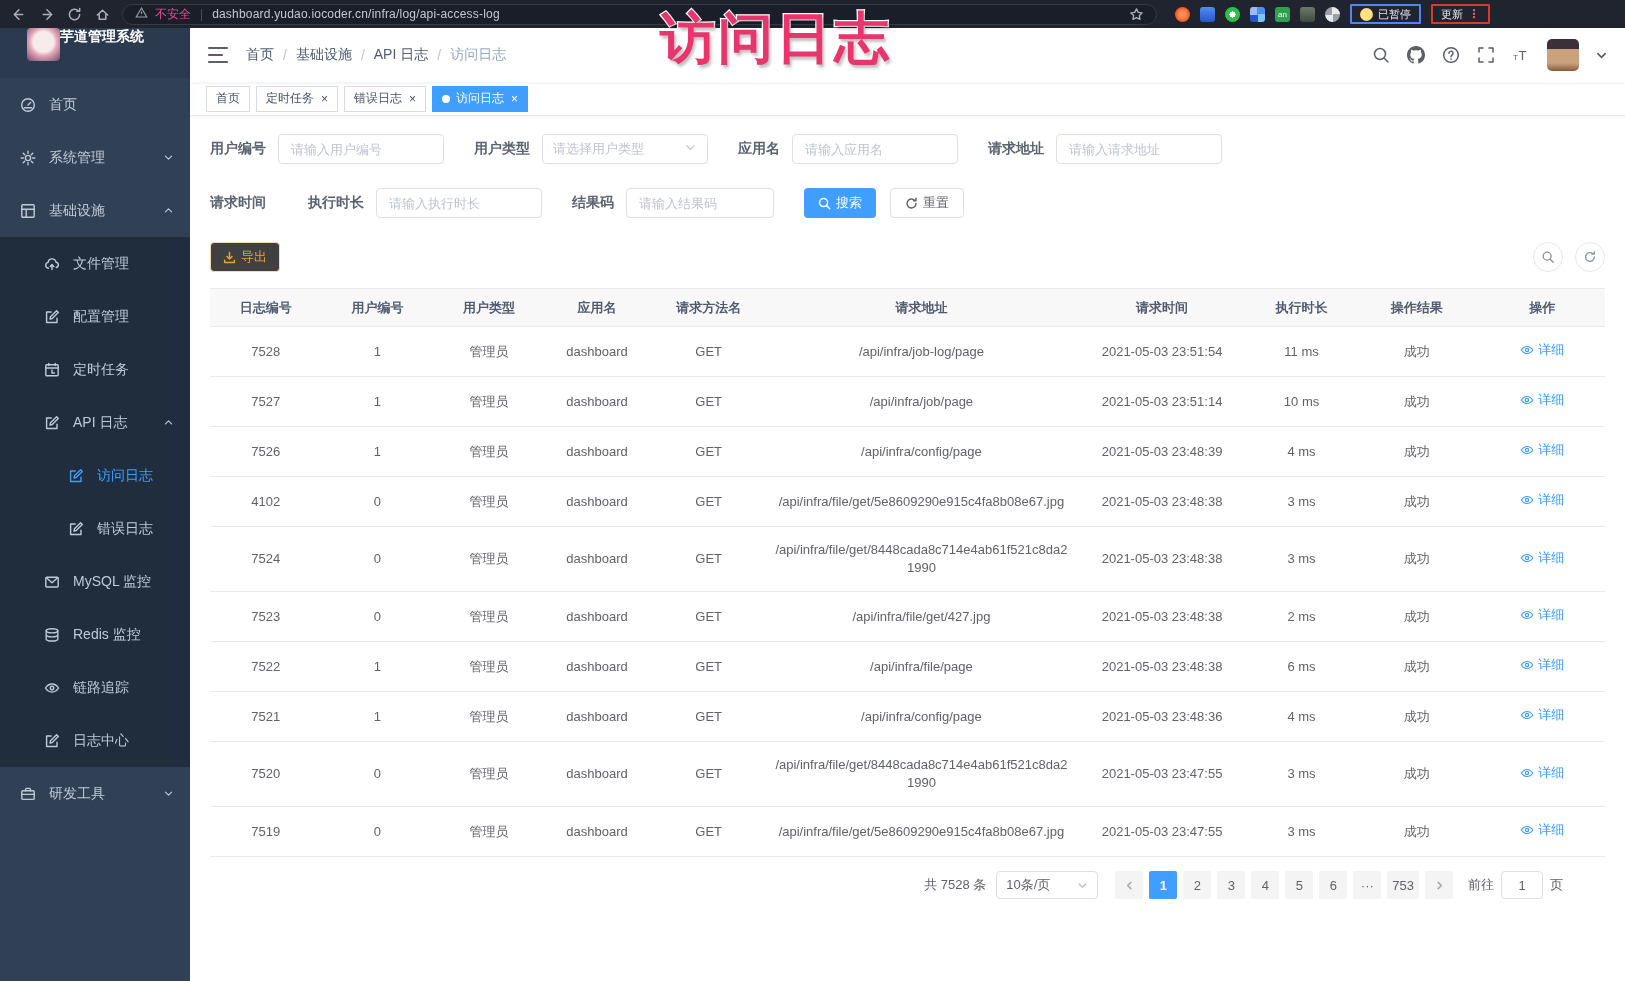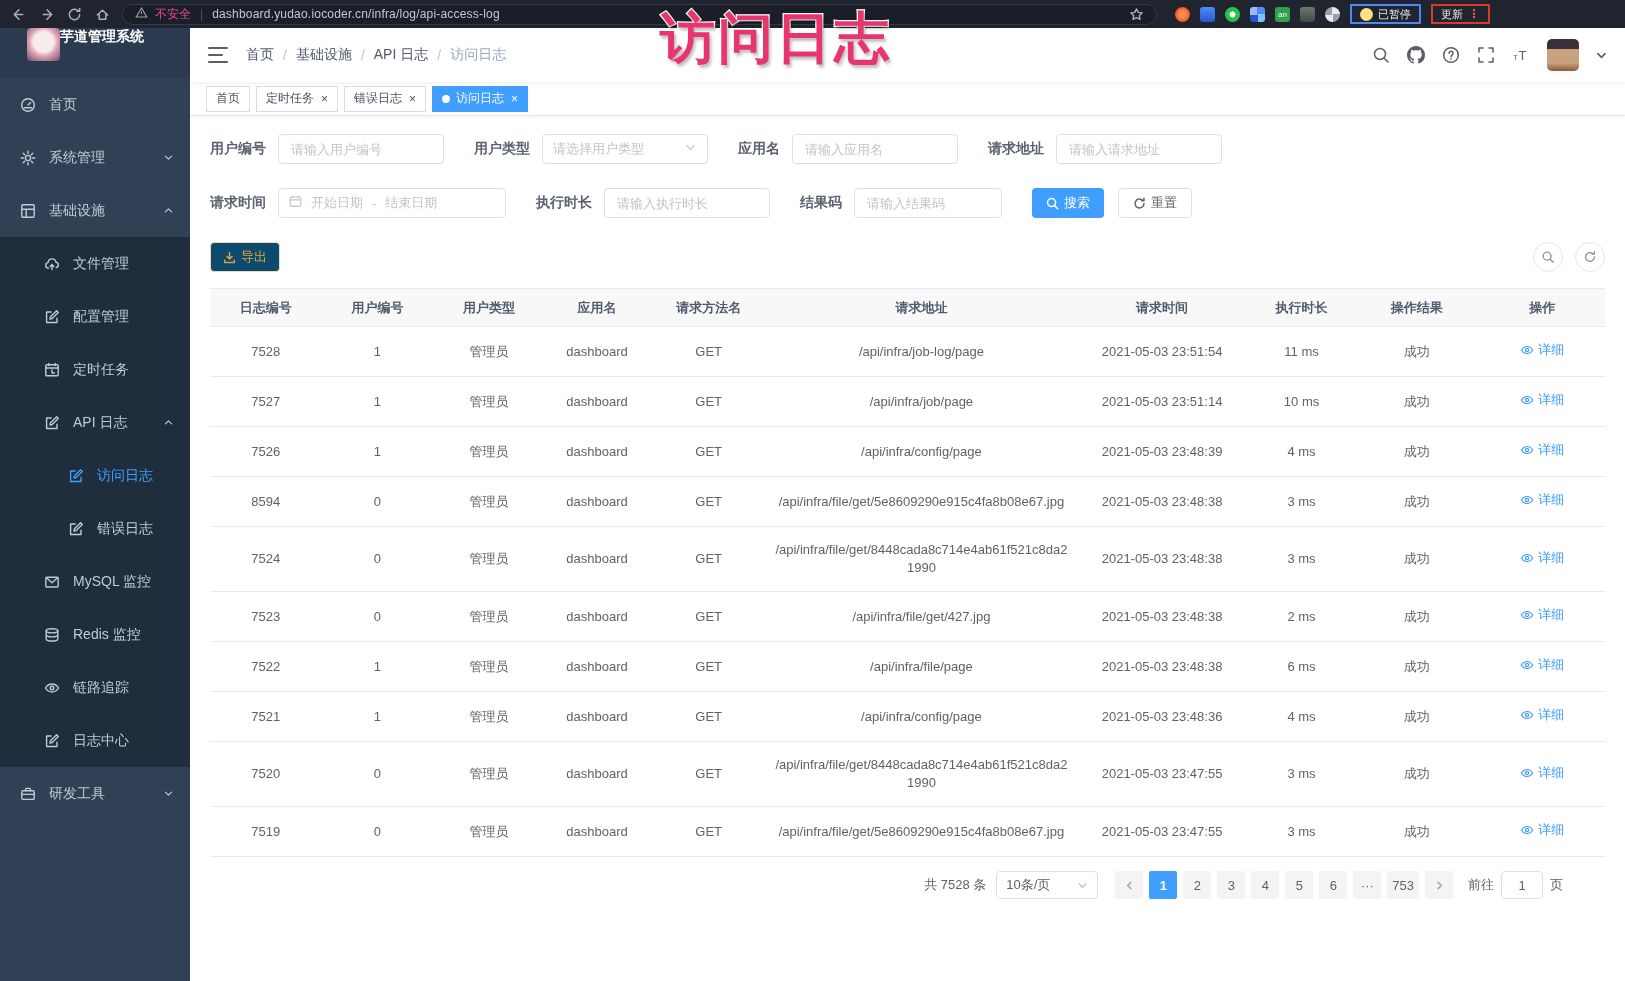--- a/index.html
+++ b/index.html
@@ -77,21 +77,21 @@
   .finput{height:30px;border:1px solid #dcdfe6;border-radius:4px;padding:0 12px;font-size:13px;color:#606266;width:166px;outline:none;background:#fff}
   .finput::placeholder{color:#bfc4cc}
   .fselect,.fdate{height:30px;border:1px solid #dcdfe6;border-radius:4px;display:flex;align-items:center;padding:0 10px;font-size:13px;color:#bfc4cc;background:#fff;cursor:pointer}
   .fselect{width:166px;justify-content:space-between}
   .fdate{width:228px;gap:9px}
   .ficon svg{width:13px;height:13px;stroke:#bfc4cc;fill:none;stroke-width:1.4;stroke-linecap:round;stroke-linejoin:round}
   .btn{height:30px;border-radius:4px;font-size:13px;display:inline-flex;align-items:center;gap:5px;cursor:pointer;border:none;padding:0 14px;font-family:inherit}
   .btn svg{width:13px;height:13px;stroke:currentColor;fill:none;stroke-width:1.6;stroke-linecap:round;stroke-linejoin:round}
   .btn-primary{background:#409eff;color:#fff}
   .btn-plain{background:#fff;color:#606266;border:1px solid #dcdfe6}
-  .btn-warn{background:#0c4a6e;border:1px solid #f5dab1;color:#e6a23c;padding:2px 12px}
+  .btn-warn{background:#404040;border:1px solid #f5dab1;color:#e6a23c;padding:2px 12px}
   .filter-row .btn{margin-right:14px}
 
   .toolbar-row{display:flex;align-items:center;justify-content:space-between;margin-bottom:16px}
   .tool-right{display:flex;align-items:center}
   .circle-btn{width:30px;height:30px;border-radius:50%;border:1px solid #e4e7ec;background:#fff;display:flex;align-items:center;justify-content:center;margin-left:12px;cursor:pointer}
   .circle-btn svg{width:14px;height:14px;stroke:#8a9099;fill:none;stroke-width:1.5;stroke-linecap:round;stroke-linejoin:round}
 
   table{width:100%;border-collapse:collapse;font-size:13px;color:#606266;table-layout:fixed}
   thead th{background:#f8f8f9;color:#515a6e;font-weight:700;height:38px;border-top:1px solid #e8eaec;border-bottom:1px solid #e8eaec;padding:0 6px;text-align:center}
   tbody td{text-align:center;padding:14px 6px;border-bottom:1px solid #e8eaec;word-break:break-all;line-height:18px}
@@ -423,29 +423,20 @@
         </div>
         <div class="fgroup">
           <span class="flabel">请求地址</span>
           <input class="finput" placeholder="请输入请求地址" style="">
         </div>
       </div>
 
       <div class="filter-row">
         <div class="fgroup">
           <span class="flabel">请求时间</span>
-          <div class="fdate">
-            <span class="ficon"><svg viewBox="0 0 16 16">
-                  <rect x="1.5" y="2.5" width="13" height="11.5" rx="1"></rect>
-                  <path d="M1.5 6h13M4.5 1.2v2.3M11.5 1.2v2.3"></path>
-                </svg></span>
-            <span>开始日期</span>
-            <span>-</span>
-            <span>结束日期</span>
-          </div>
         </div>
         <div class="fgroup">
           <span class="flabel">执行时长</span>
           <input class="finput" placeholder="请输入执行时长" style="">
         </div>
         <div class="fgroup">
           <span class="flabel">结果码</span>
           <input class="finput" style="width: 148px;" placeholder="请输入结果码">
         </div>
         <button class="btn btn-primary">
@@ -567,21 +558,21 @@
                   <span style="display:inline-flex">
                     <svg viewBox="0 0 16 16">
                       <path d="M1.5 8s2.4-4 6.5-4 6.5 4 6.5 4-2.4 4-6.5 4-6.5-4-6.5-4z"></path>
                       <circle cx="8" cy="8" r="1.8"></circle>
                     </svg>
                   </span>
                   <span>详细</span>
                 </span></td>
             </tr>
             <tr>
-              <td>8594</td>
+              <td>4102</td>
               <td>0</td>
               <td>管理员</td>
               <td>dashboard</td>
               <td>GET</td>
               <td><span class="url-wrap">/api/infra/file/get/5e8609290e915c4fa8b08e67.jpg</span></td>
               <td><span class="time-cell">2021-05-03 23:48:38</span></td>
               <td>3 ms</td>
               <td>成功</td>
               <td><span class="detail-link">
                   <span style="display:inline-flex">

